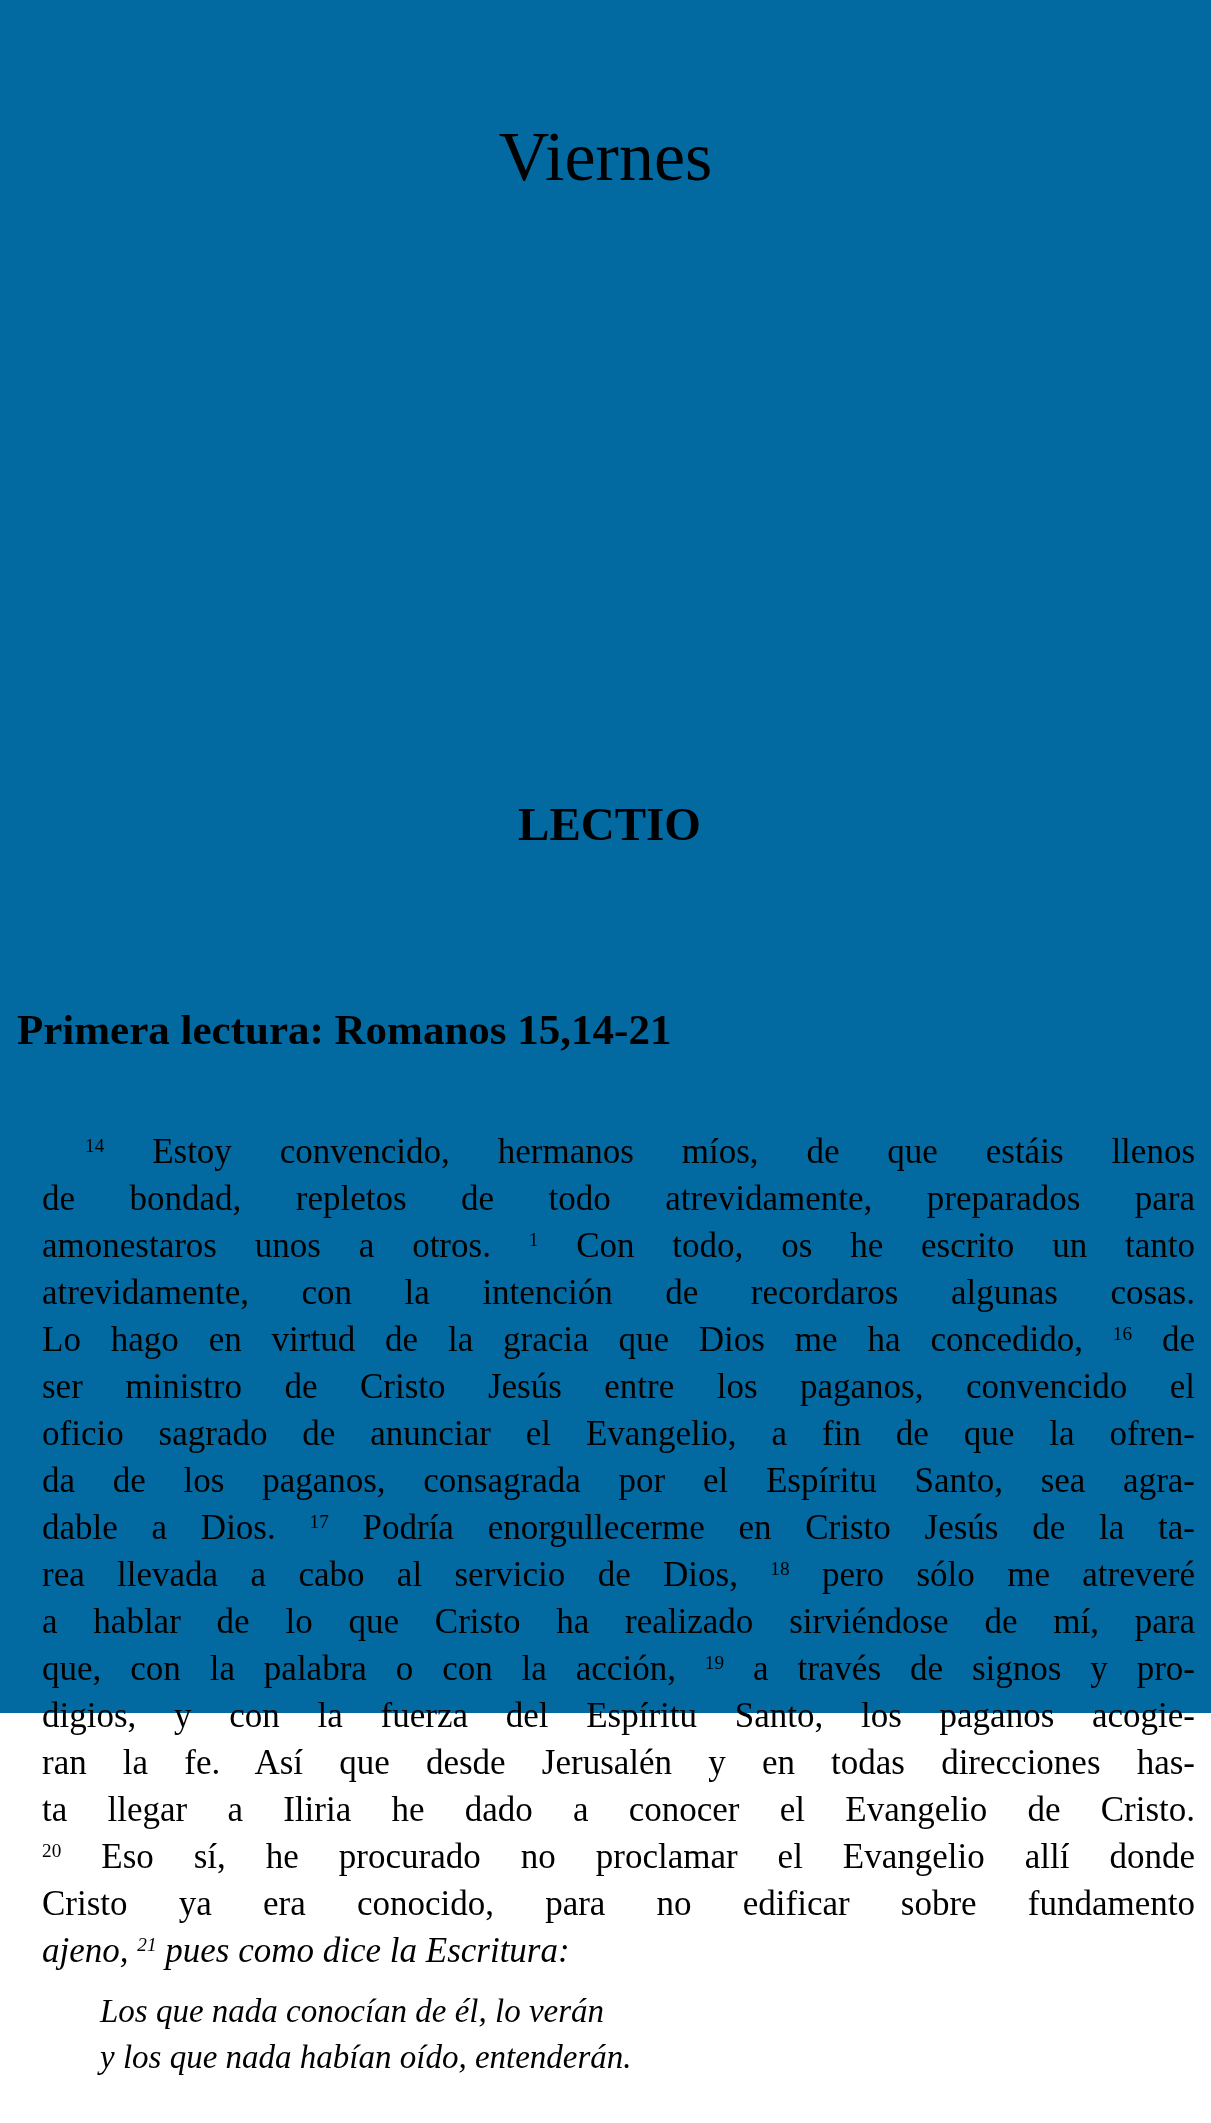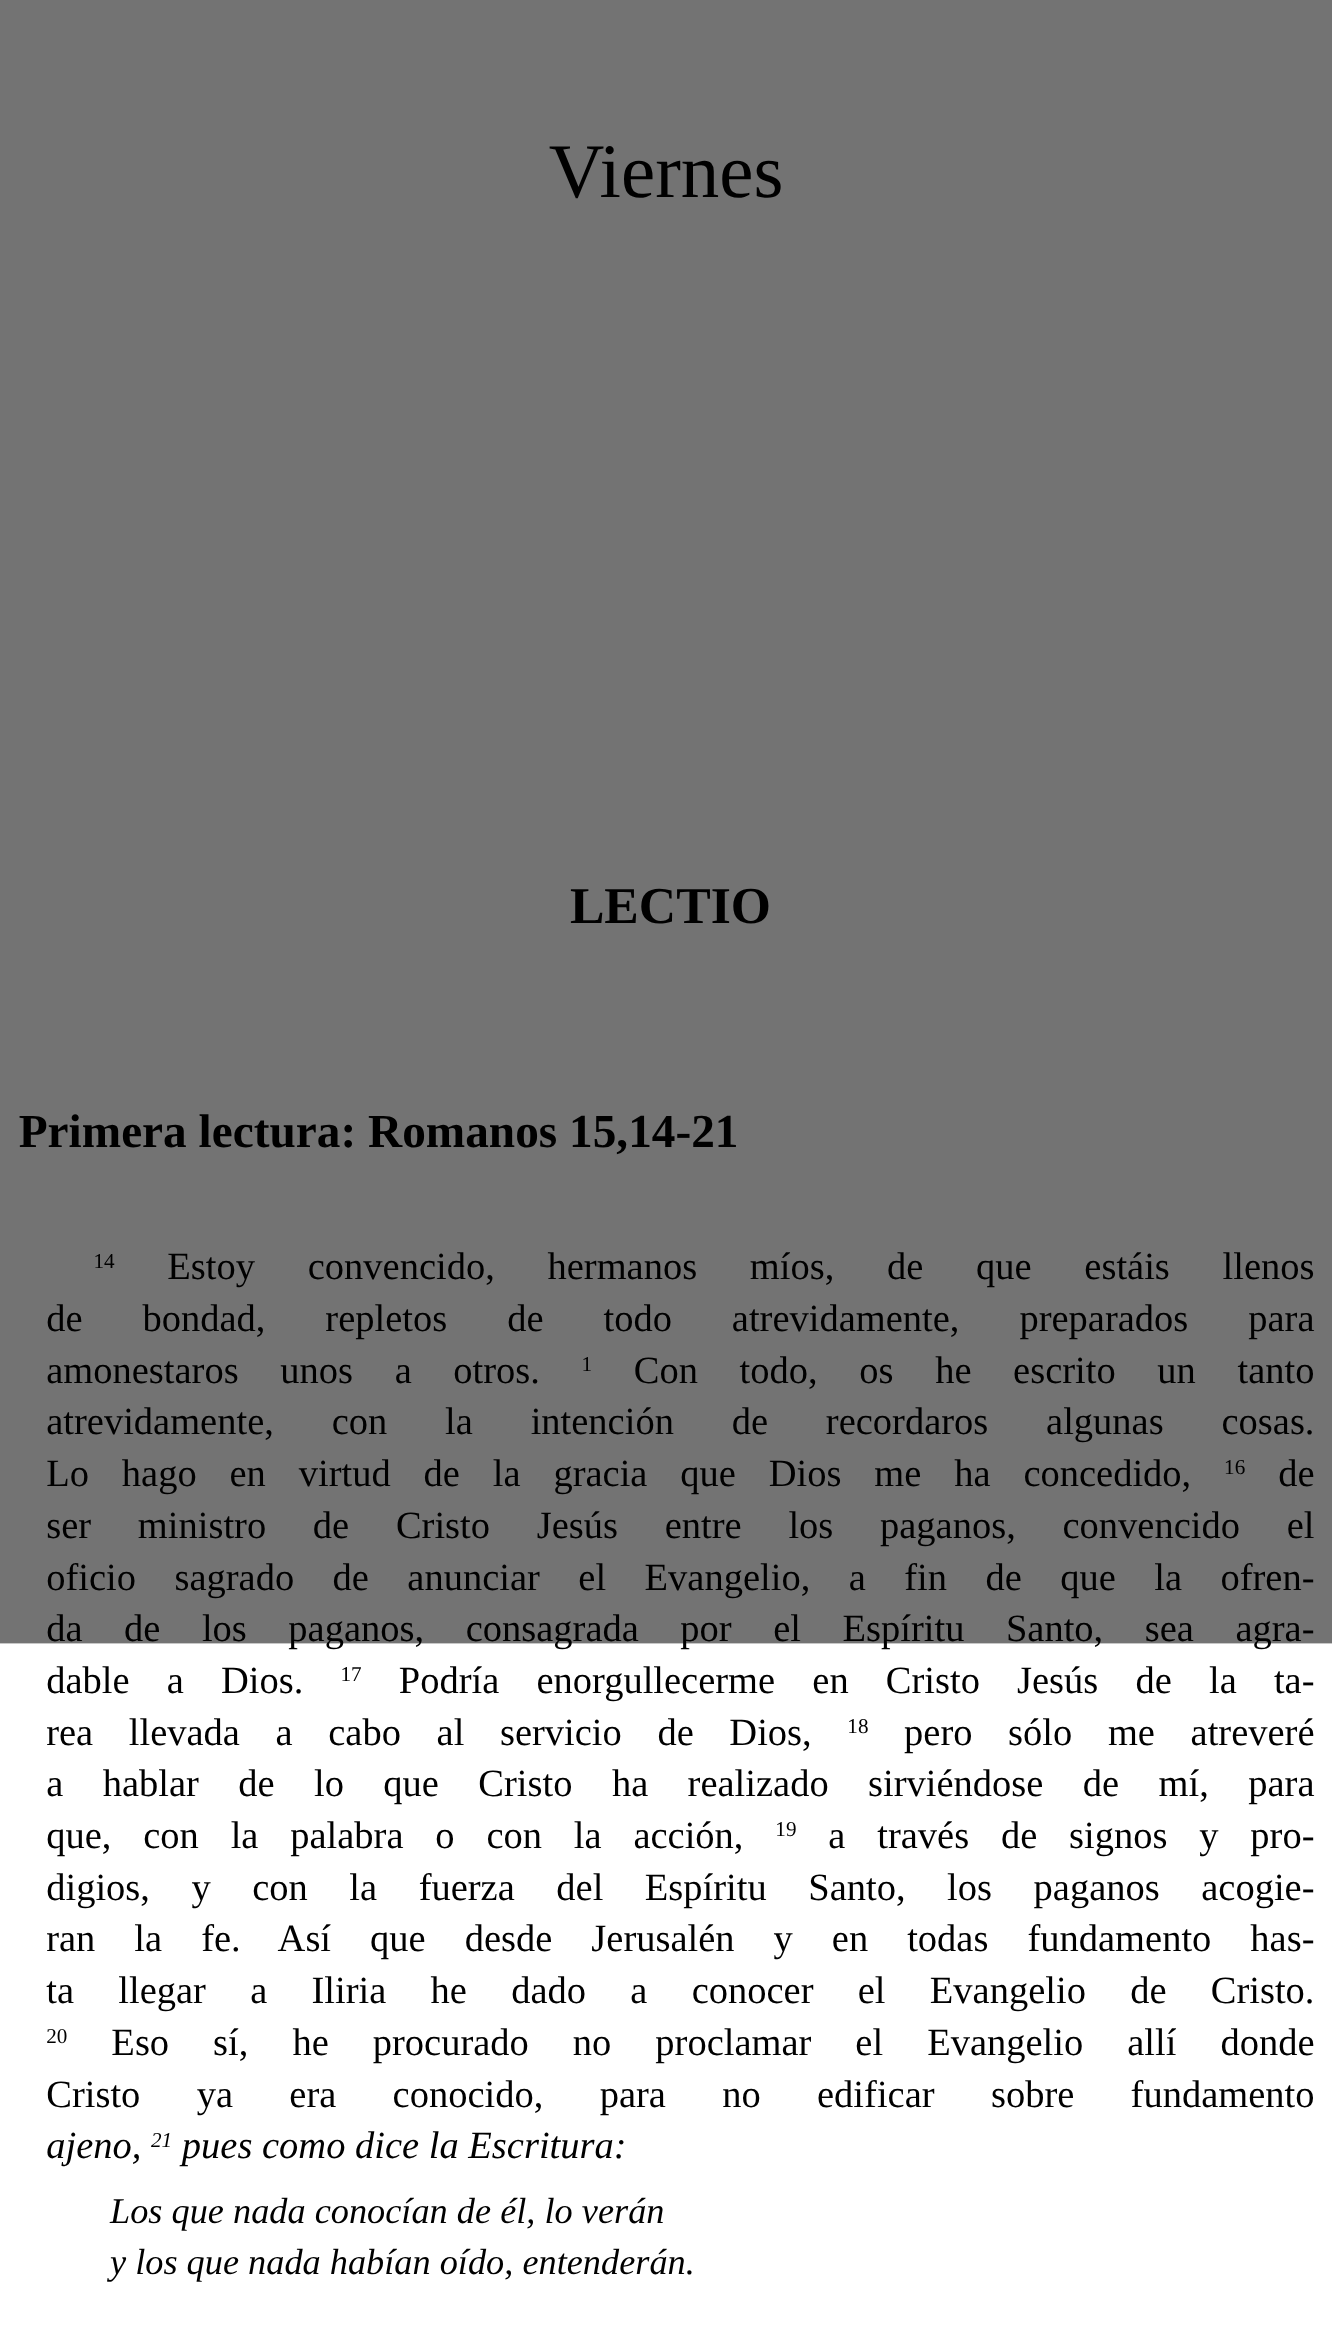--- a/index.html
+++ b/index.html
@@ -7,22 +7,22 @@
     width: 1211px;
     height: 2123px;
     background: #ffffff;
     color: #000000;
     font-family: "Liberation Serif", "DejaVu Serif", serif;
     overflow: hidden;
   }
   .page {
     position: relative;
     width: 1211px;
-    height: 1494px;
-    background: #737373;
+    height: 1713px;
+    background: #0369a1;
   }
   .day-title {
     position: absolute;
     top: 122px;
     left: 0;
     width: 100%;
     text-align: center;
     font-size: 70px;
     line-height: 1;
     font-weight: normal;
@@ -107,21 +107,21 @@
       <div class="body-line">atrevidamente, con la intención de recordaros algunas cosas.</div>
       <div class="body-line">Lo hago en virtud de la gracia que Dios me ha concedido, <sup class="verse">16</sup> de</div>
       <div class="body-line">ser ministro de Cristo Jesús entre los paganos, convencido el</div>
       <div class="body-line">oficio sagrado de anunciar el Evangelio, a fin de que la ofren-</div>
       <div class="body-line">da de los paganos, consagrada por el Espíritu Santo, sea agra-</div>
       <div class="body-line">dable a Dios. <sup class="verse">17</sup> Podría enorgullecerme en Cristo Jesús de la ta-</div>
       <div class="body-line">rea llevada a cabo al servicio de Dios, <sup class="verse">18</sup> pero sólo me atreveré</div>
       <div class="body-line">a hablar de lo que Cristo ha realizado sirviéndose de mí, para</div>
       <div class="body-line">que, con la palabra o con la acción, <sup class="verse">19</sup> a través de signos y pro-</div>
       <div class="body-line">digios, y con la fuerza del Espíritu Santo, los paganos acogie-</div>
-      <div class="body-line">ran la fe. Así que desde Jerusalén y en todas fundamento has-</div>
+      <div class="body-line">ran la fe. Así que desde Jerusalén y en todas direcciones has-</div>
       <div class="body-line">ta llegar a Iliria he dado a conocer el Evangelio de Cristo.</div>
       <div class="body-line"><sup class="verse">20</sup> Eso sí, he procurado no proclamar el Evangelio allí donde</div>
       <div class="body-line">Cristo ya era conocido, para no edificar sobre fundamento</div>
       <div class="body-line last">ajeno, <sup class="verse">21</sup> pues como dice la Escritura:</div>
     </div>
 
   <div class="quote">
       <div>Los que nada conocían de él, lo verán</div>
       <div>y los que nada habían oído, entenderán.</div>
     </div>

